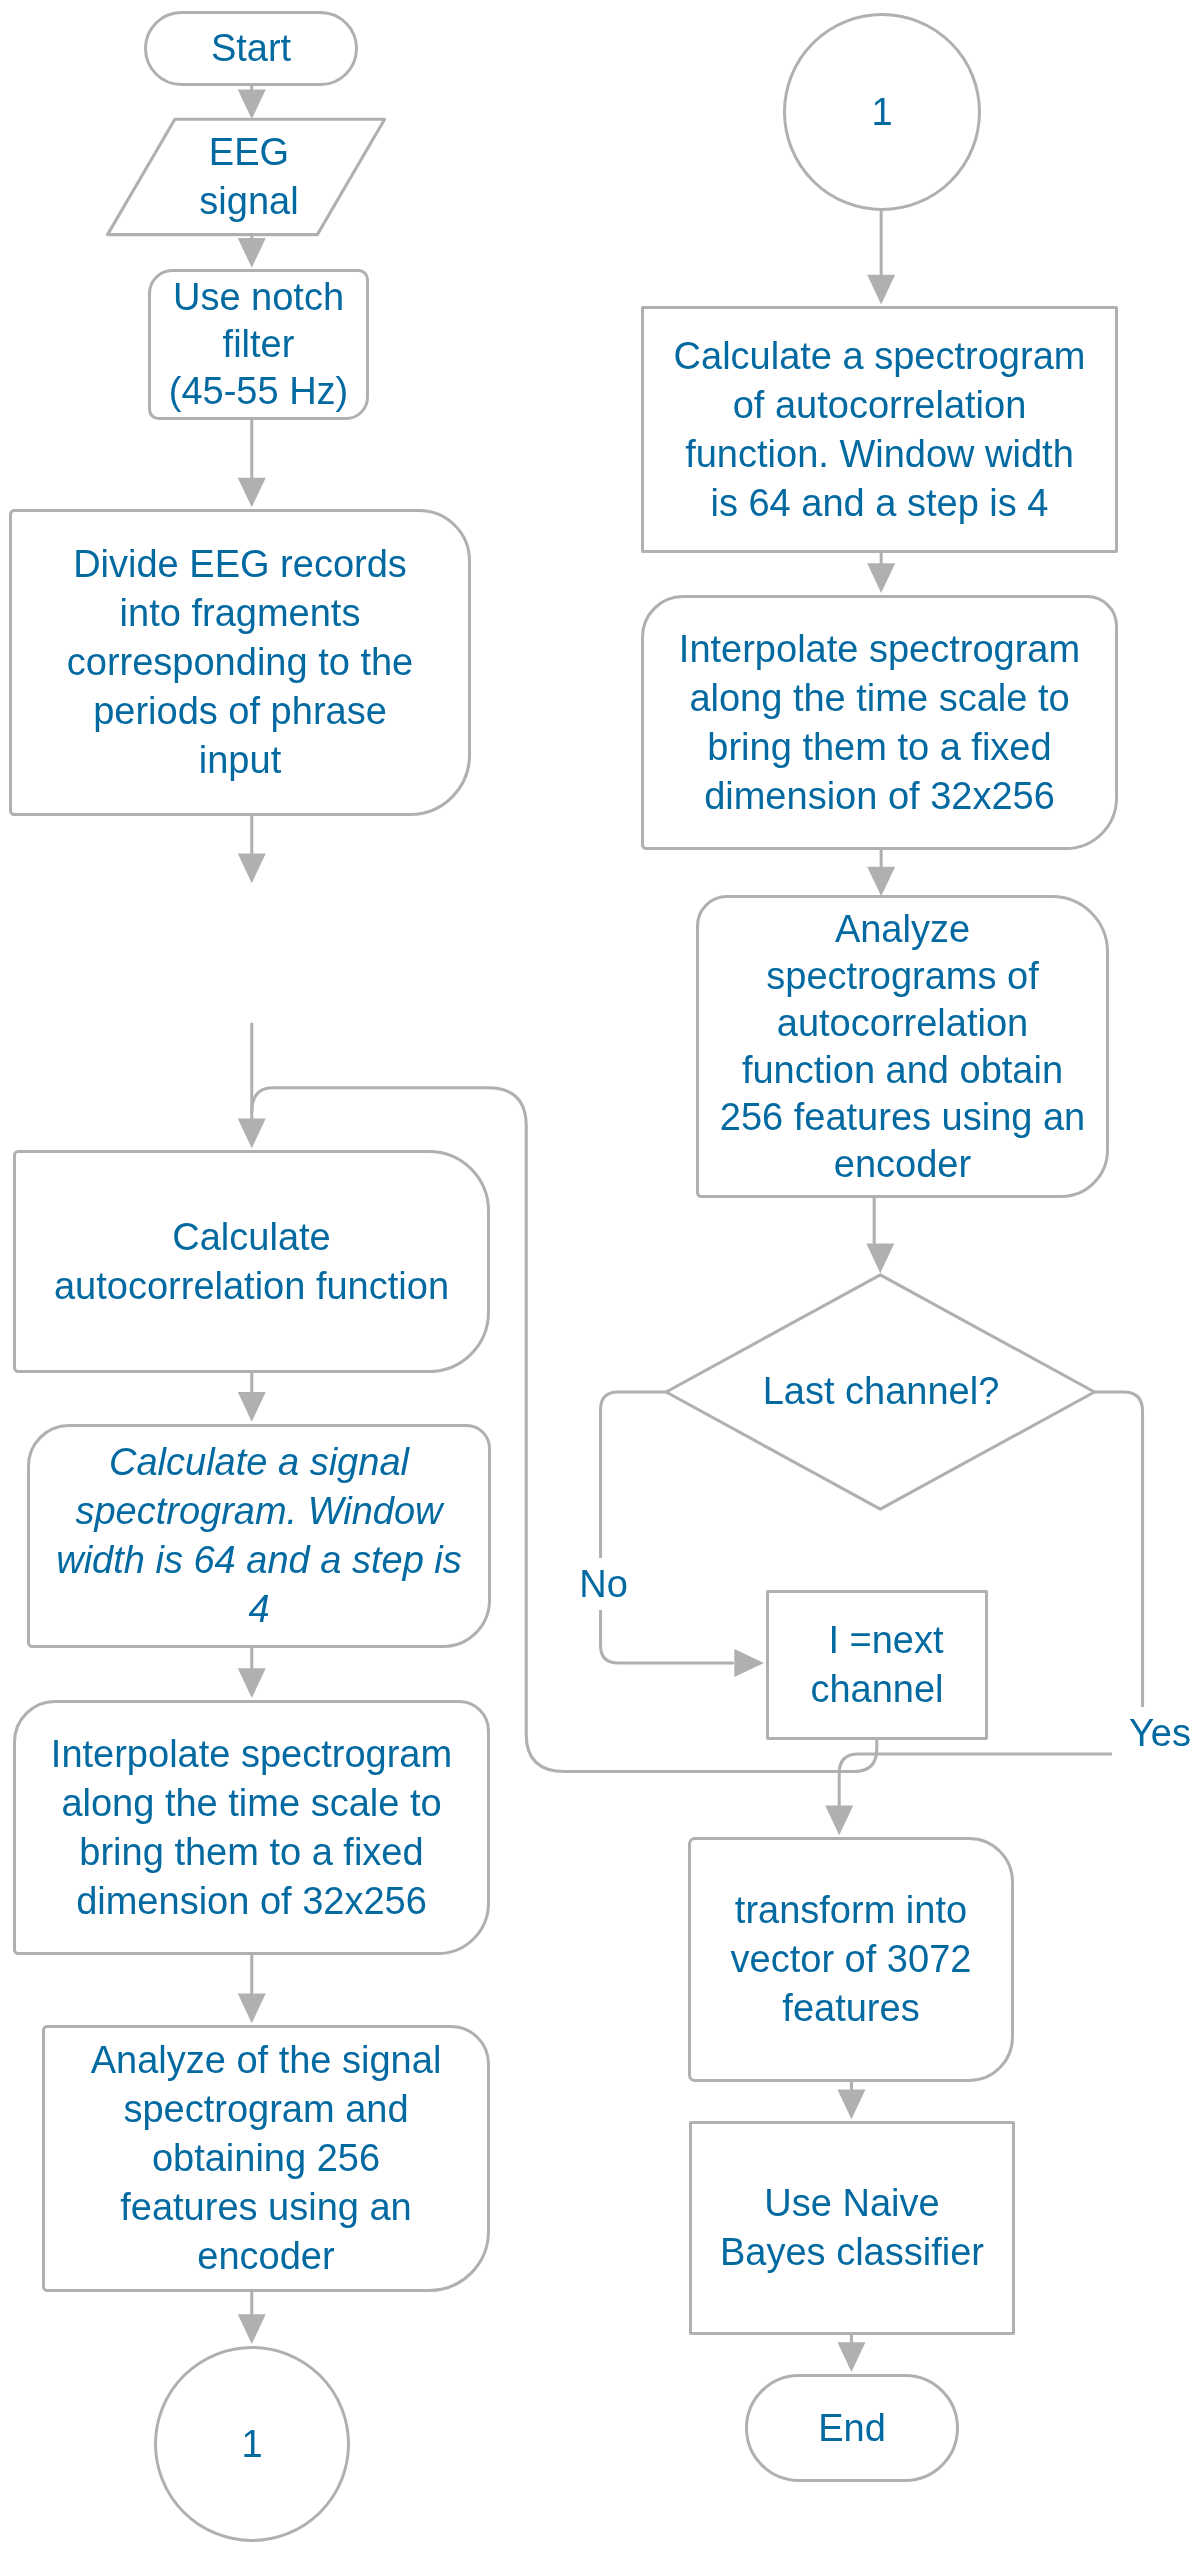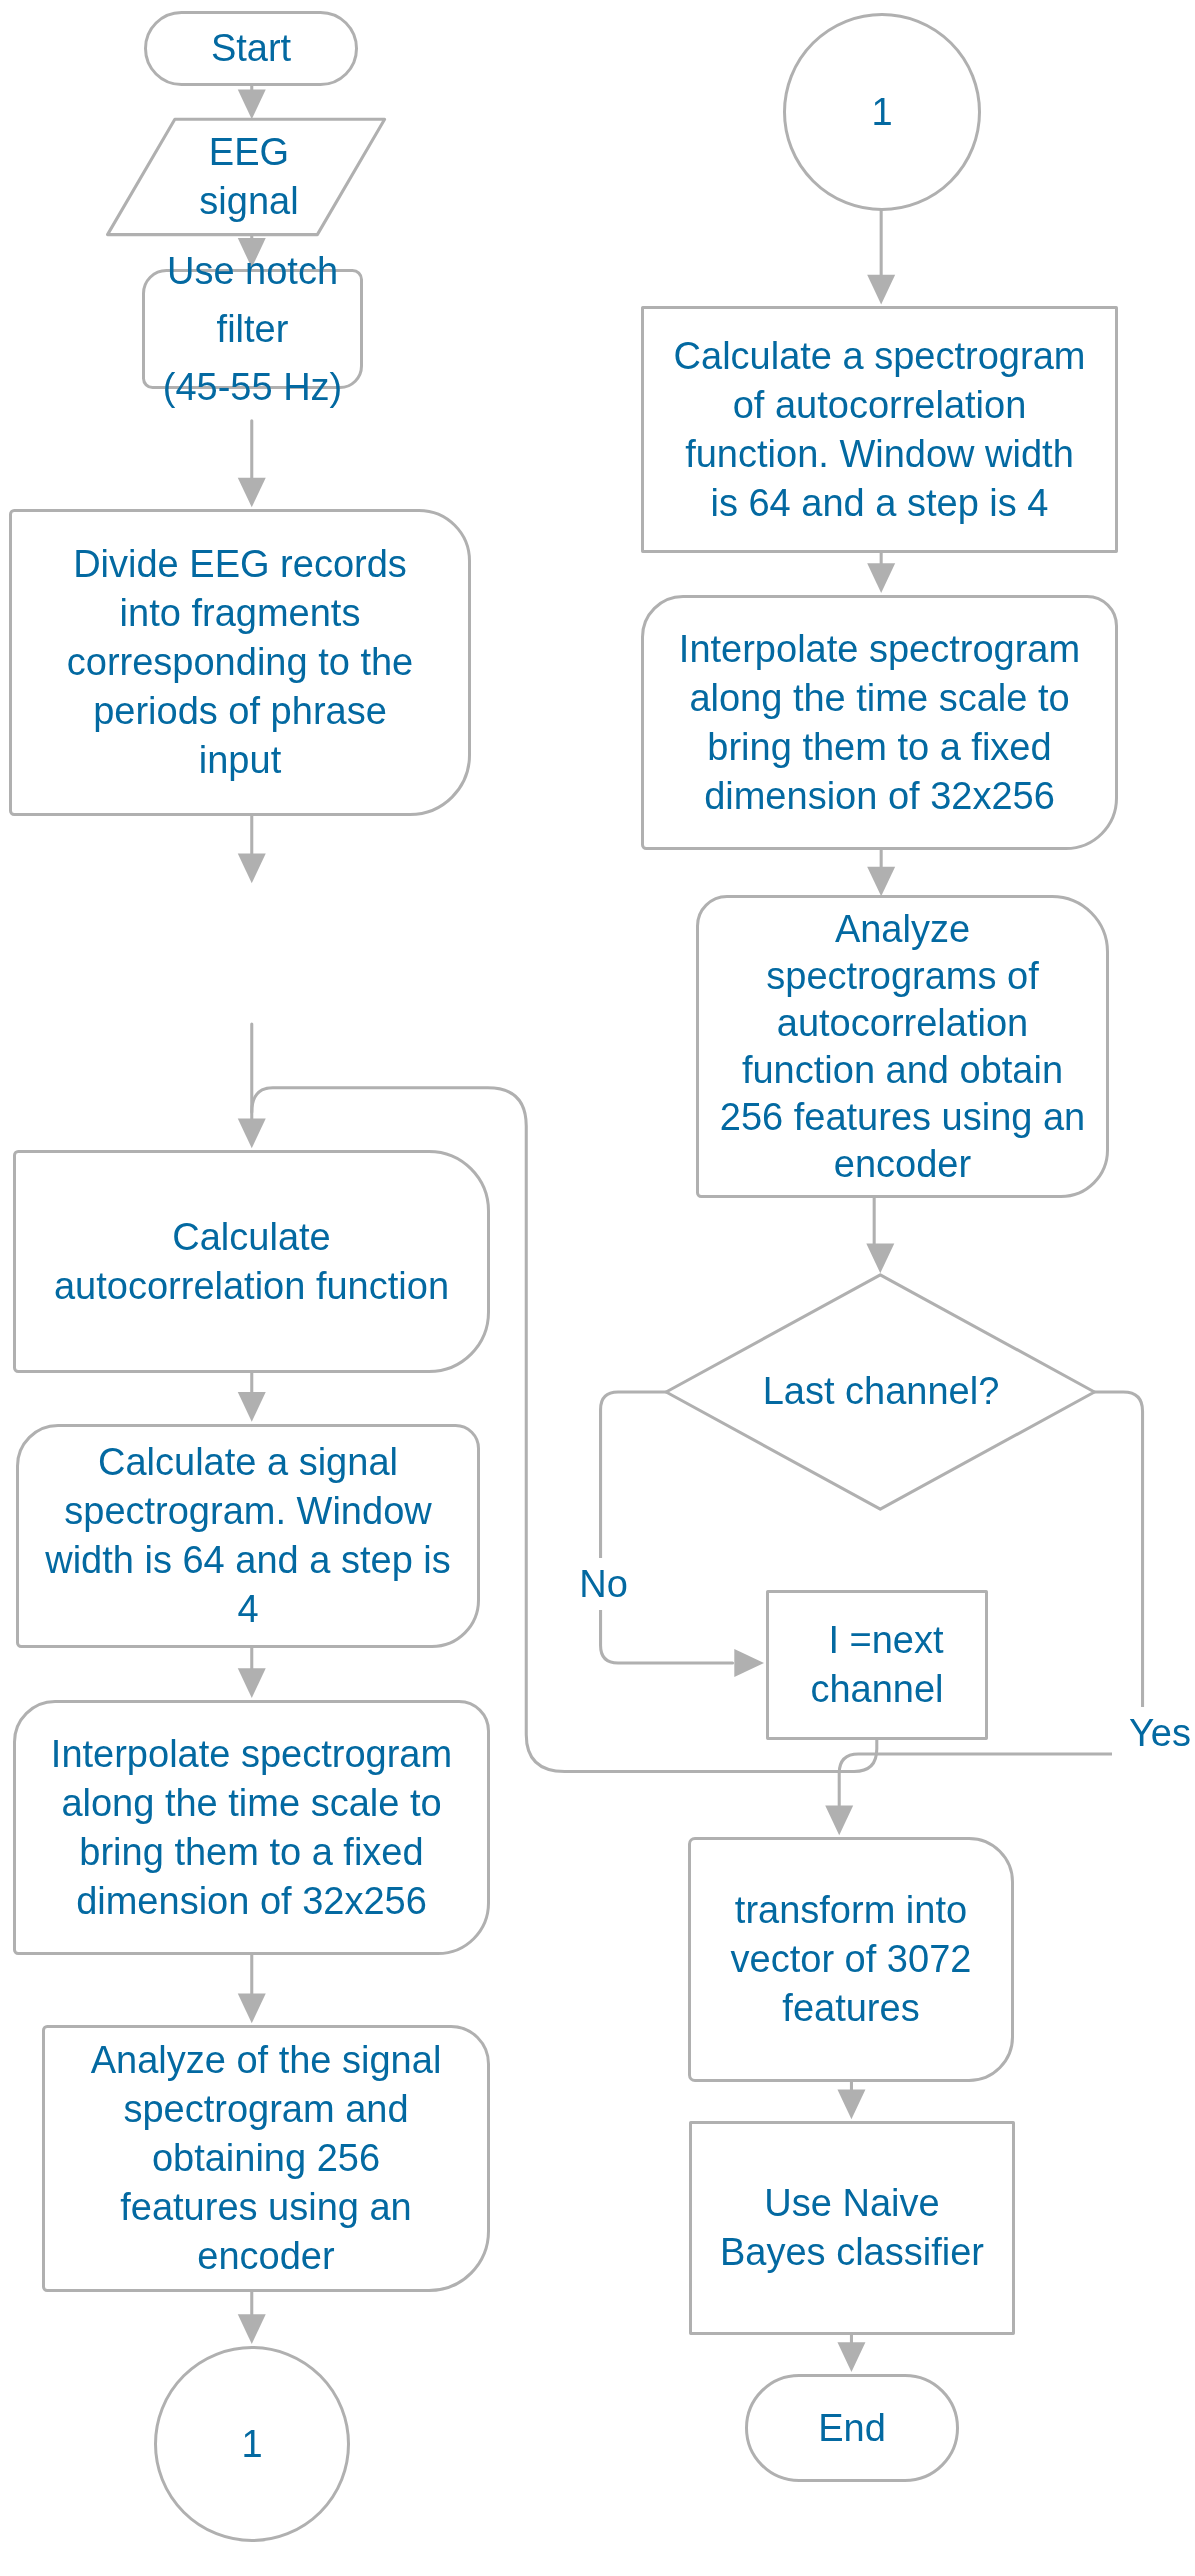--- a/index.html
+++ b/index.html
@@ -83,35 +83,35 @@
 
       <polygon points="944,2065 976,2065 960,2099"></polygon>
     </g>
   </svg>
 
   <div class="node" style="left:144px;top:10.5px;width:214px;height:75px;border-radius:38px;">Start</div>
 
   <div class="node plain" style="left:122px;top:126px;width:254px;height:101px;">EEG
 signal</div>
 
-  <div class="node" style="left:142px;top:269px;width:221px;height:120px;border-radius:24.5px 10.5px 23px 10.5px;line-height:58px;">Use notch
+  <div class="node" style="left:148px;top:269px;width:221px;height:151px;border-radius:24.5px 10.5px 23px 10.5px;line-height:47px;">Use notch
 filter
 (45-55 Hz)</div>
 
   <div class="node" style="left:9px;top:509px;width:462px;height:307px;border-radius:5.2px 52px 61px 5.2px;">Divide EEG records
 into fragments
 corresponding to the
 periods of phrase
 input</div>
 
 
   <div class="node" style="left:13px;top:1150px;width:477px;height:223px;border-radius:5.2px 61px 61px 5.2px;">Calculate
 autocorrelation function</div>
 
-  <div class="node" style="left:16px;top:1424px;width:464px;height:224px;border-radius:42px 24.5px 48px 5.2px;">Calculate a signal
+  <div class="node" style="left:27px;top:1424px;width:464px;height:224px;border-radius:42px 24.5px 48px 5.2px;font-style:italic;">Calculate a signal
 spectrogram. Window
 width is 64 and a step is
 4</div>
 
   <div class="node" style="left:13px;top:1700px;width:477px;height:255px;border-radius:42px 31px 52px 5.2px;">Interpolate spectrogram
 along the time scale to
 bring them to a fixed
 dimension of 32x256</div>
 
   <div class="node" style="left:42px;top:2025px;width:448px;height:267px;border-radius:5.2px 39px 61px 5.2px;">Analyze of the signal

